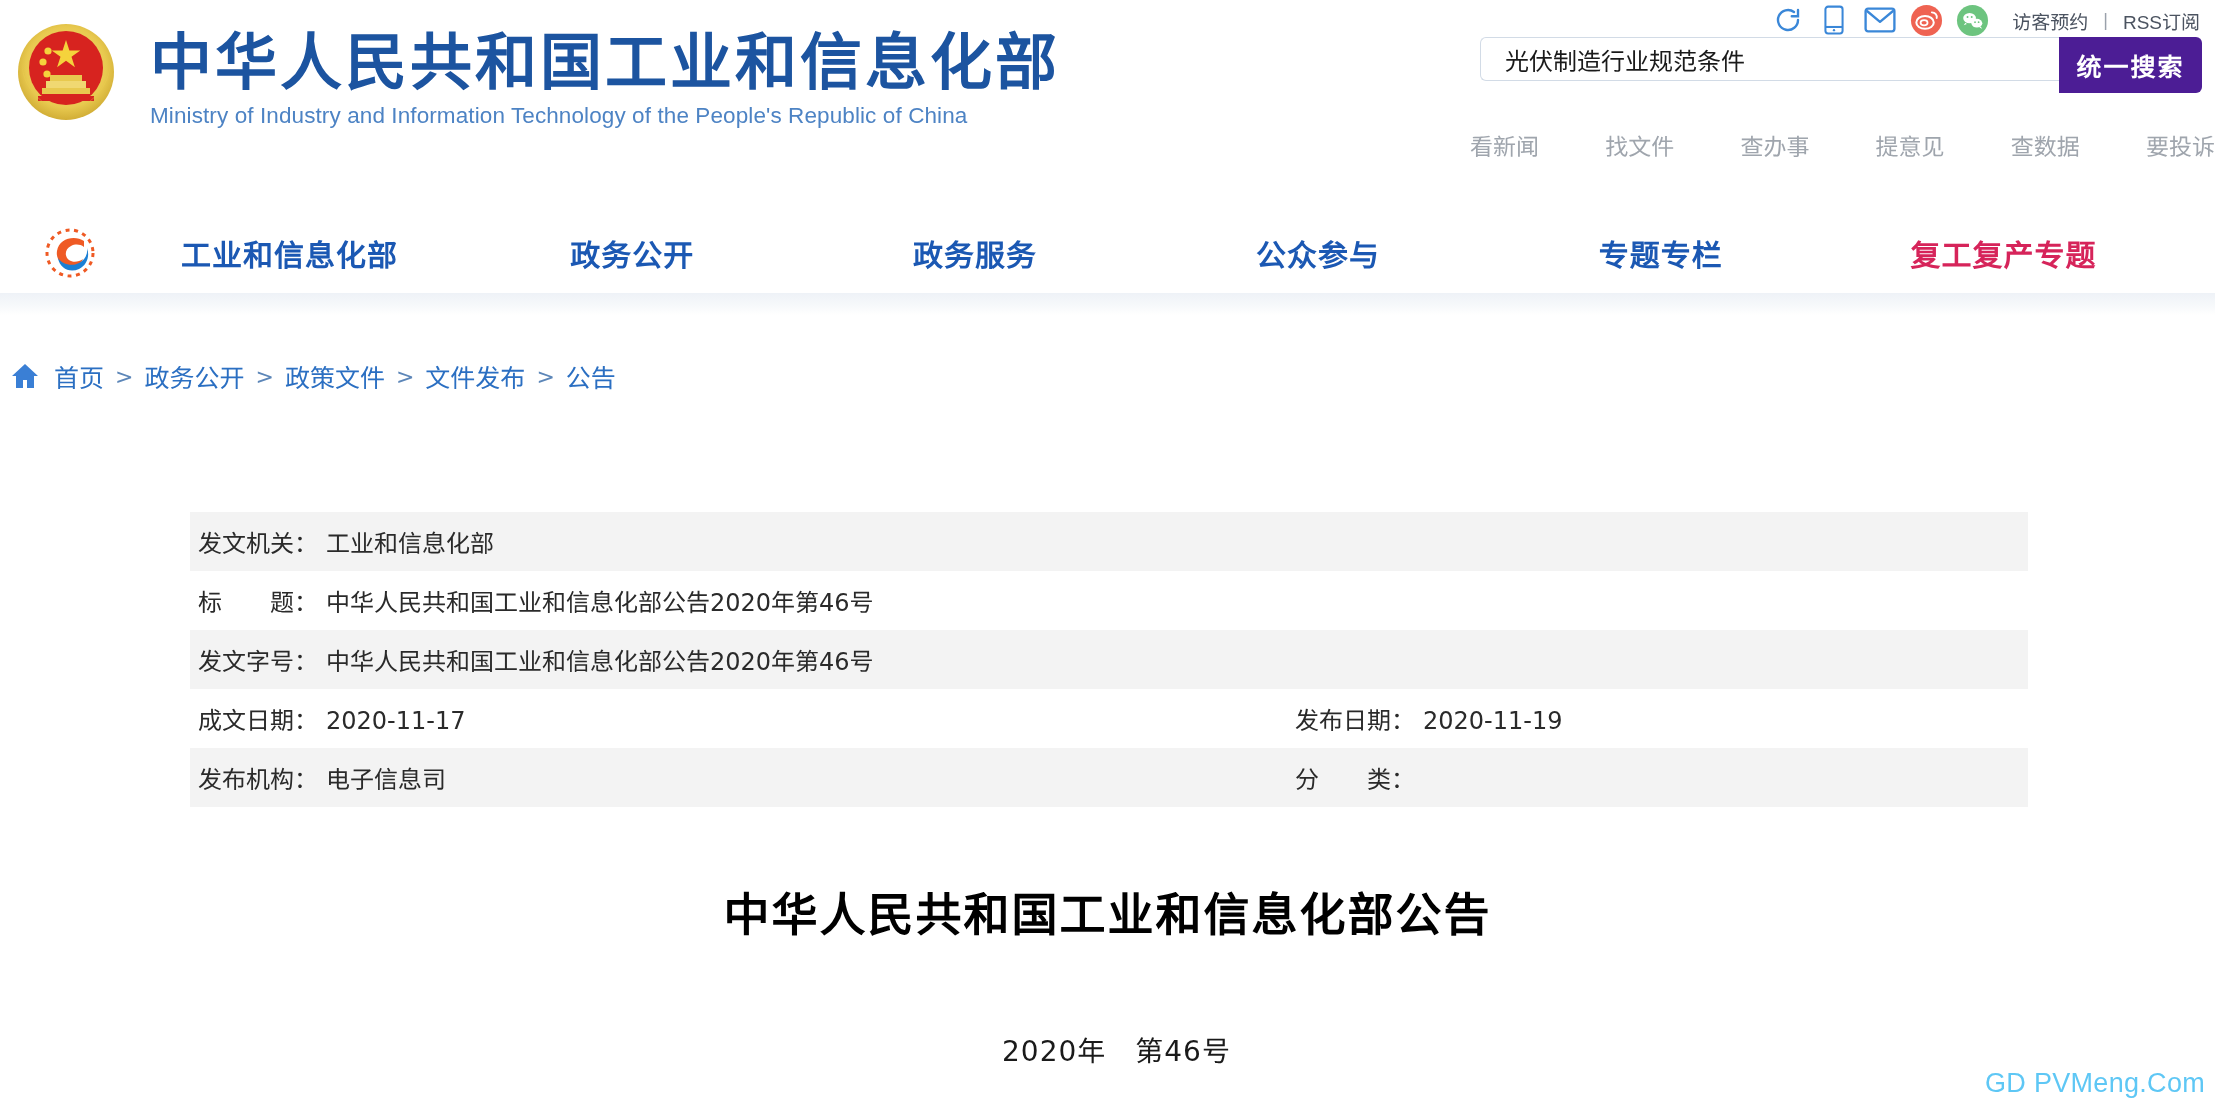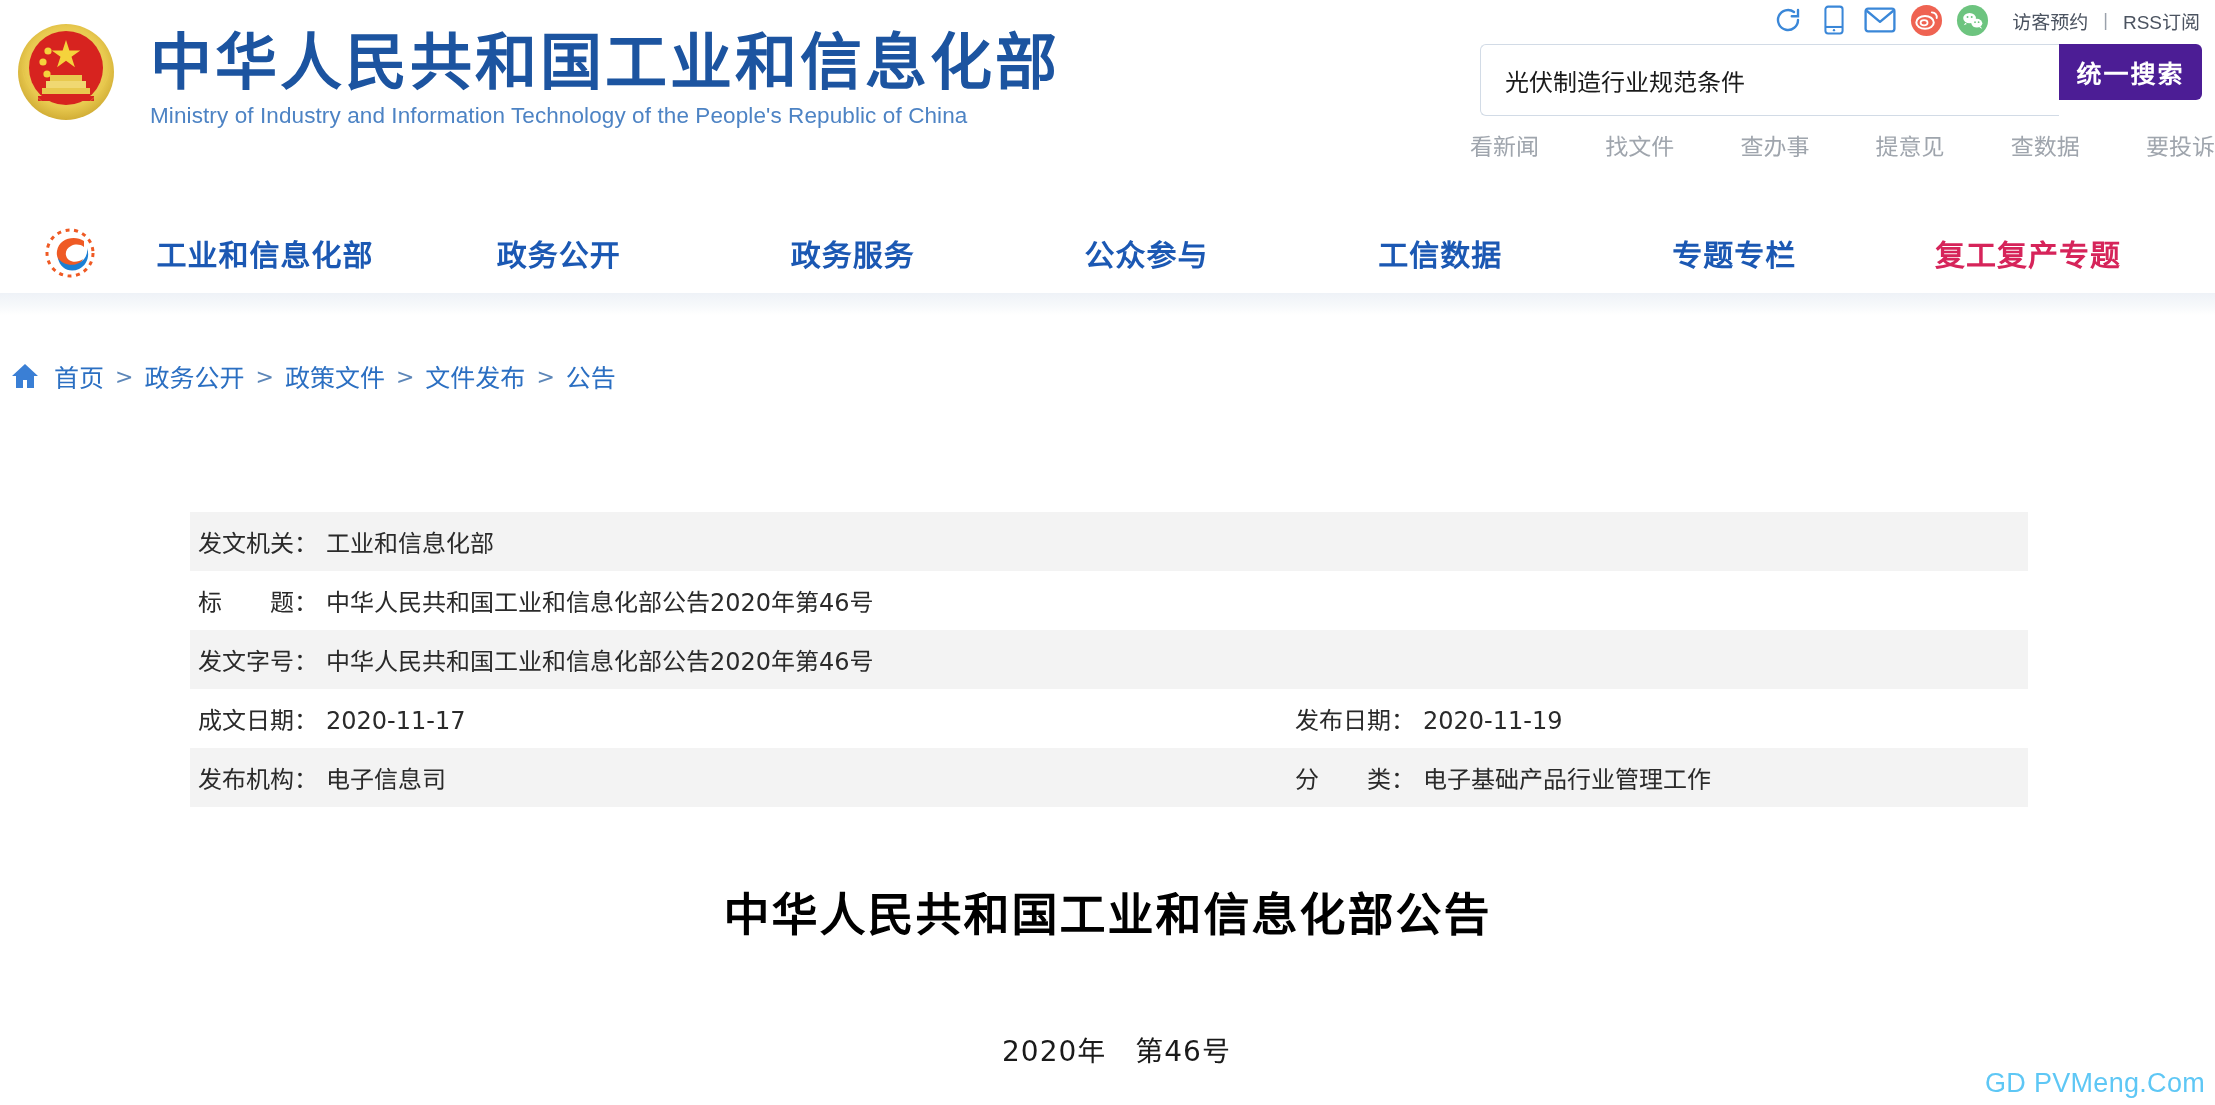--- a/index.html
+++ b/index.html
@@ -50,22 +50,22 @@
   }
   .logo-en {
     font-family: "Liberation Sans", sans-serif;
     font-size: 22.5px; font-weight: normal;
     color: #4d83c4; letter-spacing: 0.1px;
     margin-top: 6px; white-space: nowrap;
   }
 
   
   .search-wrap {
-    position: absolute; left: 1480px; top: 44px;
-    width: 722px; height: 72px;
+    position: absolute; left: 1480px; top: 37px;
+    width: 722px; height: 44px;
     display: flex;
   }
   .search-input {
     flex: 1 1 auto;
     border: 1px solid #d2dbe6; border-right: none;
     border-radius: 6px 0 0 6px;
     background: #fff;
     font-family: "DejaVu Sans", "Liberation Sans", sans-serif;
     font-size: 24px; color: #1a1a1a;
     padding: 0 16px 0 24px;
@@ -289,21 +289,20 @@
         </g>
         <path d="M44 18c-9-6-25-3-27 10-1.6 10 7 17 17 15 5-1 8-4 9-7-4 3-10 4-14 1-5-4-4-11 2-14 4-2 9-2 13 1z" fill="#ef5a24"></path>
         <path d="M18 35c4 6 13 9 21 5 6-3 9-9 8-15 3 8 0 17-8 21-9 4-19 0-21-11z" fill="#1b7fd4"></path>
       </svg>
     </div>
     <div class="nav-items">
       <a class="nav-item" href="#">工业和信息化部</a>
       <a class="nav-item" href="#">政务公开</a>
       <a class="nav-item" href="#">政务服务</a>
       <a class="nav-item" href="#">公众参与</a>
-      <a class="nav-item" href="#">工信数据</a>
       <a class="nav-item" href="#">专题专栏</a>
       <a class="nav-item accent" href="#">复工复产专题</a>
     </div>
   </div>
   <div class="nav-shadow"></div>
 
   <div class="breadcrumb">
     <span class="home-icon">
       <svg width="30" height="28" viewBox="0 0 30 28">
         <path d="M15 2 2 14h4v12h7v-8h4v8h7V14h4z" fill="#3a7fd5"></path>
@@ -354,21 +353,20 @@
       </div>
     </div>
 
     <div class="meta-row shaded">
       <div class="meta-cell half">
         <span class="meta-label">发布机构：</span>
         <span class="meta-value">电子信息司</span>
       </div>
       <div class="meta-cell half second">
         <span class="meta-label">分　　类：</span>
-        <span class="meta-value">电子基础产品行业管理工作</span>
       </div>
     </div>
   </div>
 
   <div class="doc-title">中华人民共和国工业和信息化部公告</div>
   <div class="doc-number">2020年　第46号</div>
 
   <div class="watermark">GD PVMeng.Com</div>
 
 </div>

